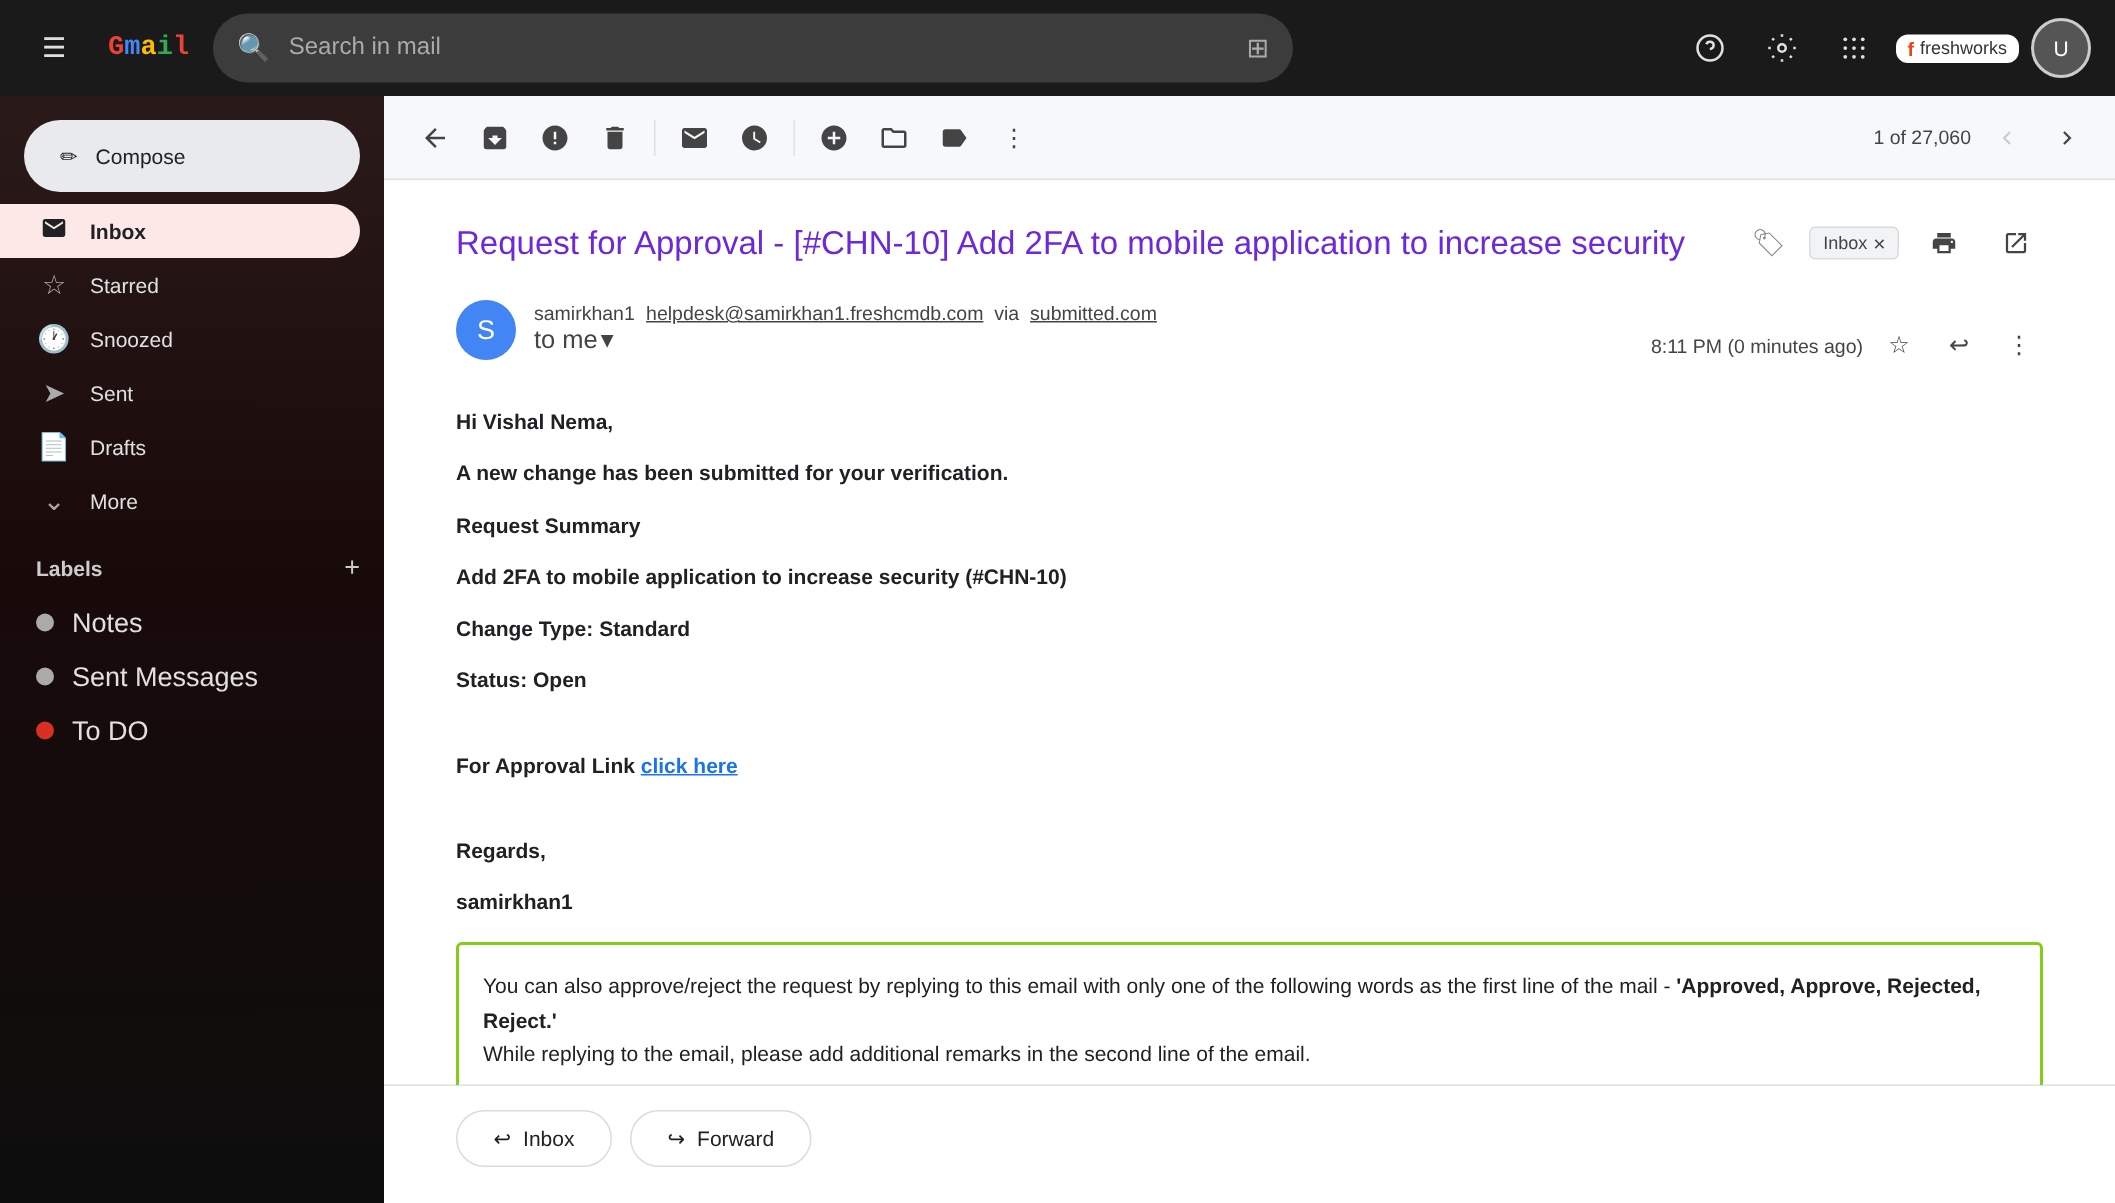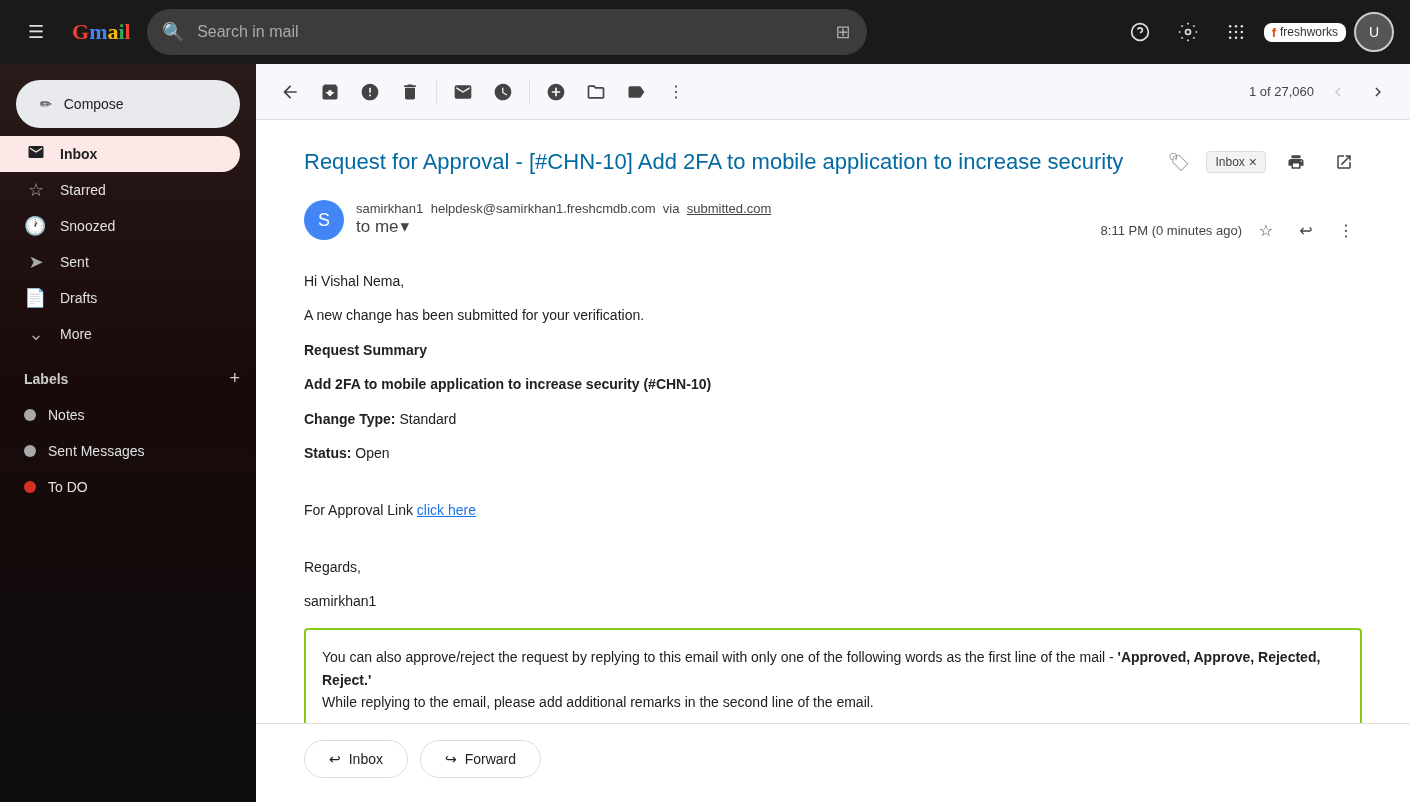--- a/index.html
+++ b/index.html
@@ -123,21 +123,21 @@
       font-size: 14px;
       font-weight: 600;
     }
     .label-item {
       display: flex;
       align-items: center;
       gap: 12px;
       padding: 6px 16px 6px 24px;
       cursor: pointer;
       color: #e0e0e0;
-      font-size: 14px;
+      font-size: 18px;
       height: 36px;
       border-radius: 0 24px 24px 0;
       margin-right: 16px;
     }
     .label-dot { width: 12px; height: 12px; border-radius: 50%; flex-shrink: 0; }
 
     
     .email-panel {
       flex: 1;
       background: #fff;
@@ -196,21 +196,21 @@
 
     .email-subject-row {
       display: flex;
       align-items: center;
       gap: 12px;
       margin-bottom: 20px;
     }
     .email-subject {
       font-size: 22px;
       font-weight: 400;
-      color: #0369a1;
+      color: #6d28d9;
       flex: 1;
     }
     .inbox-tag {
       background: #f1f3f4;
       border: 1px solid #dadce0;
       border-radius: 4px;
       padding: 2px 8px;
       font-size: 12px;
       color: #444;
       display: flex; align-items: center; gap: 4px;
@@ -239,21 +239,21 @@
       width: 32px; height: 32px;
       border-radius: 50%;
       border: none;
       background: transparent;
       cursor: pointer;
       display: flex; align-items: center; justify-content: center;
       color: #444; font-size: 16px;
     }
 
     .email-body { font-size: 14px; color: #202124; line-height: 1.6; }
-    .email-body p { margin-bottom: 12px; }
+    .email-body p { margin-bottom: 12px; font-weight: bold; }
     .email-body .bold { font-weight: 700; }
     .email-body a { color: #1a73e8; text-decoration: underline; }
 
     .approval-box {
       border: 2px solid #84cc16;
       border-radius: 4px;
       padding: 16px;
       margin-top: 16px;
       font-size: 14px;
       line-height: 1.6;
@@ -279,21 +279,21 @@
       color: #202124;
       font-weight: 500;
     }
   </style>
 </head>
 <body>
 
 <div class="top-bar">
   <button class="icon-btn hamburger-icon">☰</button>
   <div class="gmail-logo">
-    <span style="font-size:22px; font-weight:700; font-family:Liberation Serif, serif;">
+    <span style="font-size:18px; font-weight:700; font-family:Liberation Mono, monospace;">
       <span style="color:#EA4335">G</span><span style="color:#4285F4">m</span><span style="color:#FBBC05">a</span><span style="color:#34A853">i</span><span style="color:#EA4335">l</span>
     </span>
   </div>
   <div class="search-bar">
     <span style="color:#aaa; font-size:18px;">🔍</span>
     <input type="text" placeholder="Search in mail" style="">
     <span style="color:#aaa; margin-left:auto; cursor:pointer; font-size:18px;">⊞</span>
   </div>
   <div class="top-right-icons">
     <button class="icon-btn">
@@ -473,21 +473,21 @@
             </svg>
         </button>
       </div>
 
       <div class="email-meta-row">
         <div class="sender-avatar">S</div>
         <div class="sender-info">
           <div class="sender-name">
             <span>samirkhan1</span>
             <span>
-              &nbsp;<span style="">helpdesk@samirkhan1.freshcmdb.com</span>
+              &nbsp;<span style="text-decoration:underline;">helpdesk@samirkhan1.freshcmdb.com</span>
               &nbsp;<span>via</span>
               &nbsp;<span style="text-decoration:underline;">submitted.com</span>
             </span>
           </div>
           <div class="to-me">
             <span>to me</span>
             <span style="cursor:pointer;">▾</span>
           </div>
         </div>
         <div style="margin-left:auto; display:flex; align-items:center; gap:8px;margin-top:14px;">

